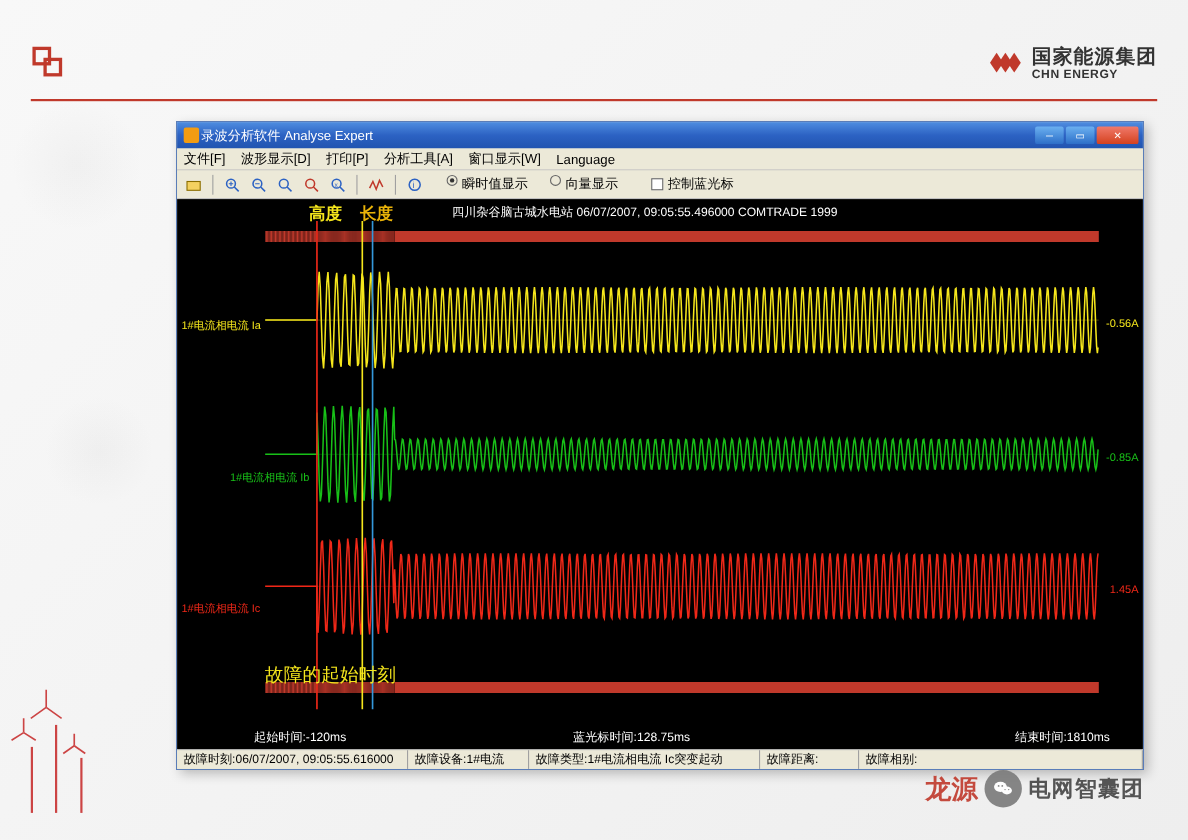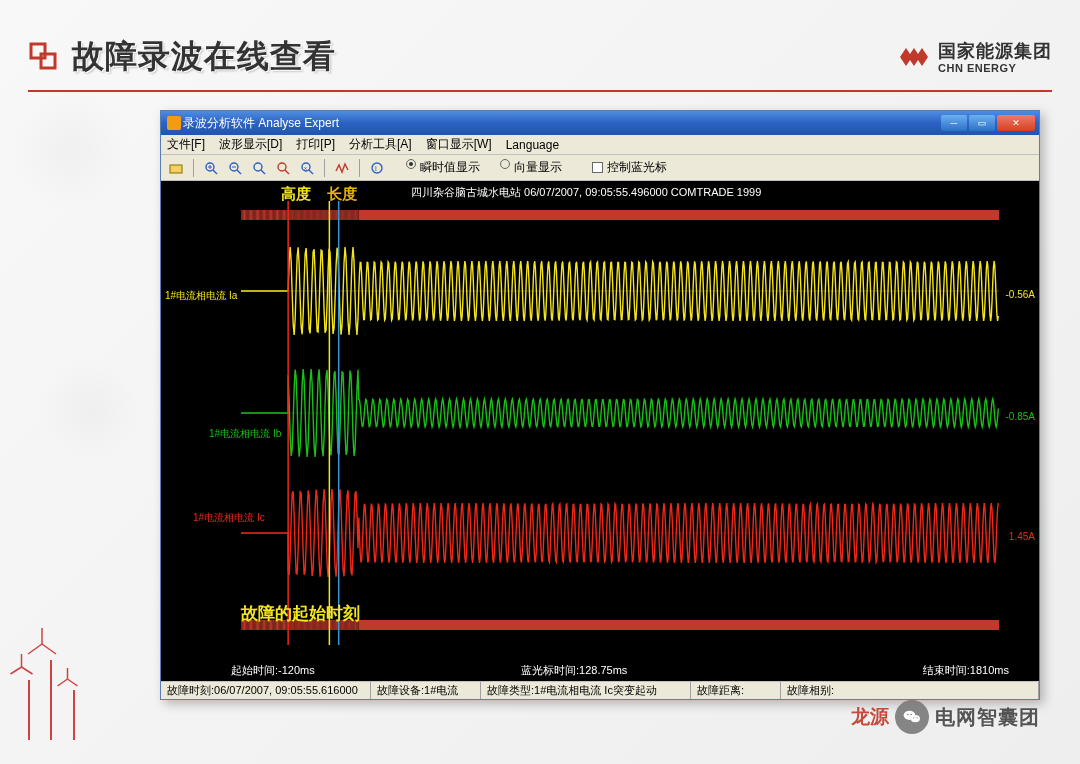--- a/index.html
+++ b/index.html
@@ -51,64 +51,63 @@
 .radio-opt .dot.on::after { content:""; width:4px; height:4px; background:#333; border-radius:50%; }
 .chk { display:flex; align-items:center; gap:4px; margin-left:24px; font-size:12px; }
 .chk .box { width:11px; height:11px; border:1px solid #666; background:#fff; }
 
 
 .viewport { background:#000; height:500px; position:relative; overflow:hidden; }
 .ann-top { position:absolute; top:4px; left:120px; font-size:15px; font-weight:700; }
 .ann-top span:nth-child(1){ color:#f5e61c; margin-right:12px;text-align:center; }
 .ann-top span:nth-child(2){ color:#eab308; }
 .station-info { position:absolute; top:4px; left:250px; color:#fff; font-size:11px; }
-.ann-fault { position:absolute; bottom:56px; left:80px; color:#f5e61c; font-size:17px; font-weight:700; }
+.ann-fault { position:absolute; bottom:56px; left:80px; color:#f5e61c; font-size:17px; font-weight:400; }
 .time-ticks { position:absolute; bottom:18px; left:0; right:0; color:#fff; font-size:11px; }
 .time-ticks .t1 { position:absolute; left:70px; }
 .time-ticks .t2 { position:absolute; left:360px; }
 .time-ticks .t3 { position:absolute; right:30px; }
 
 .channel-label { position:absolute; left:4px; font-size:10px; }
 .channel-label.y { color:#f5e61c; top:108px; }
 .channel-label.g { color:#18c018; top:246px;margin-left:44px; }
-.channel-label.r { color:#f02818; top:330px;margin-left:28px; }
+.channel-label.r { color:#f02818; top:365px; }
 
 .val-label { position:absolute; right:4px; font-size:10px; }
 .val-label.y { color:#f5e61c; top:108px; }
 .val-label.g { color:#18c018; top:230px; }
 .val-label.r { color:#f02818; top:350px; }
 
 .wave-area { position:absolute; left:80px; right:40px; top:20px; bottom:36px; }
 .wave-area svg { width:100%; height:100%; }
 
 .statusbar { height:18px; background:#ece9d8; border-top:1px solid #c0c0c0; display:flex; align-items:center; font-size:11px; }
 .statusbar .cell { border-right:1px solid #a0a0a0; padding:0 6px; height:100%; display:flex; align-items:center; white-space:nowrap; }
 
 
 .footer-wm { position:absolute; bottom:30px; right:40px; display:flex; align-items:center; gap:6px; opacity:0.9; }
-.footer-wm .lysd { color:#c0392b; font-size:19px; font-weight:700; }
+.footer-wm .lysd { color:#c0392b; font-size:24px; font-weight:700; }
 .footer-wm .wechat { width:34px; height:34px; background:#7a7a7a; border-radius:50%; display:flex; align-items:center; justify-content:center; color:#fff; font-size:18px; }
 .footer-wm .grp { color:#444; font-size:20px; font-weight:600; letter-spacing:1px; }
 </style>
 </head>
 <body>
 
 <div class="deco p1"></div>
 <div class="deco p2"></div>
 <div class="deco p3"></div>
 
 <div class="header">
   <div class="title-group">
     <span class="title-icon">
       <svg width="32" height="32" viewBox="0 0 32 32">
           <rect x="3" y="3" width="14" height="14" fill="none" stroke="#c0392b" stroke-width="3"></rect>
           <rect x="13" y="13" width="14" height="14" fill="none" stroke="#c0392b" stroke-width="3"></rect>
         </svg>
     </span>
-    <span class="page-title">故障录波在线查看</span>
   </div>
   <div class="brand">
     <svg width="40" height="34" viewBox="0 0 40 34">
       <polygon points="10,17 16,8 22,17 16,26" fill="#c0392b"></polygon>
       <polygon points="18,17 24,8 30,17 24,26" fill="#c0392b"></polygon>
       <polygon points="26,17 32,8 38,17 32,26" fill="#c0392b"></polygon>
     </svg>
     <div class="brand-text">
       <span class="brand-cn">国家能源集团</span>
       <span class="brand-en">CHN ENERGY</span>

